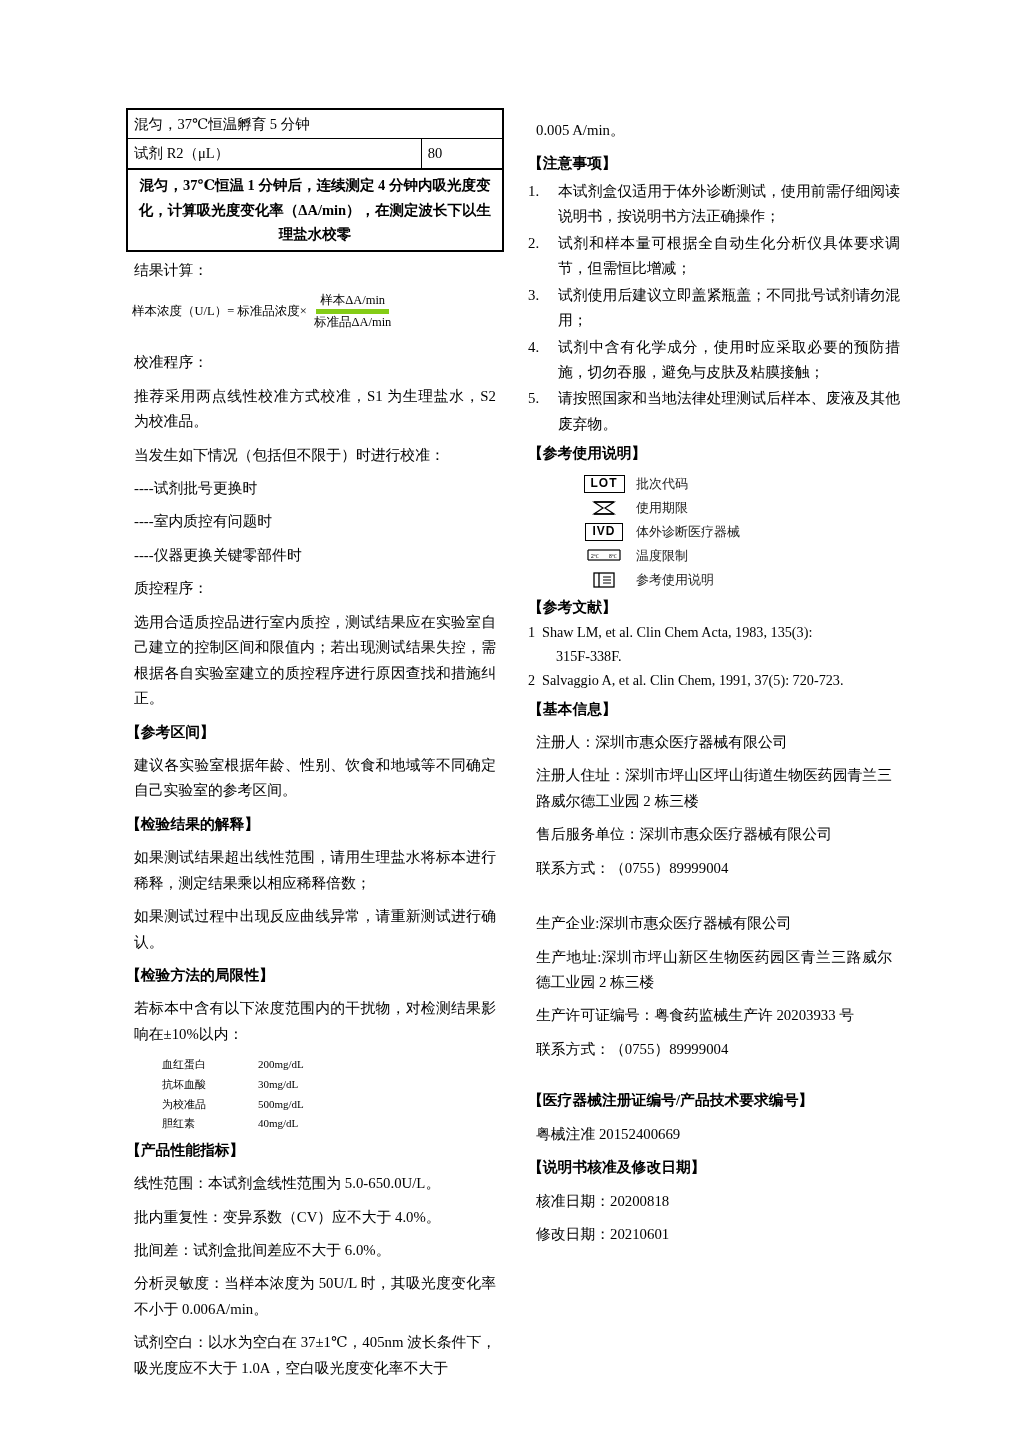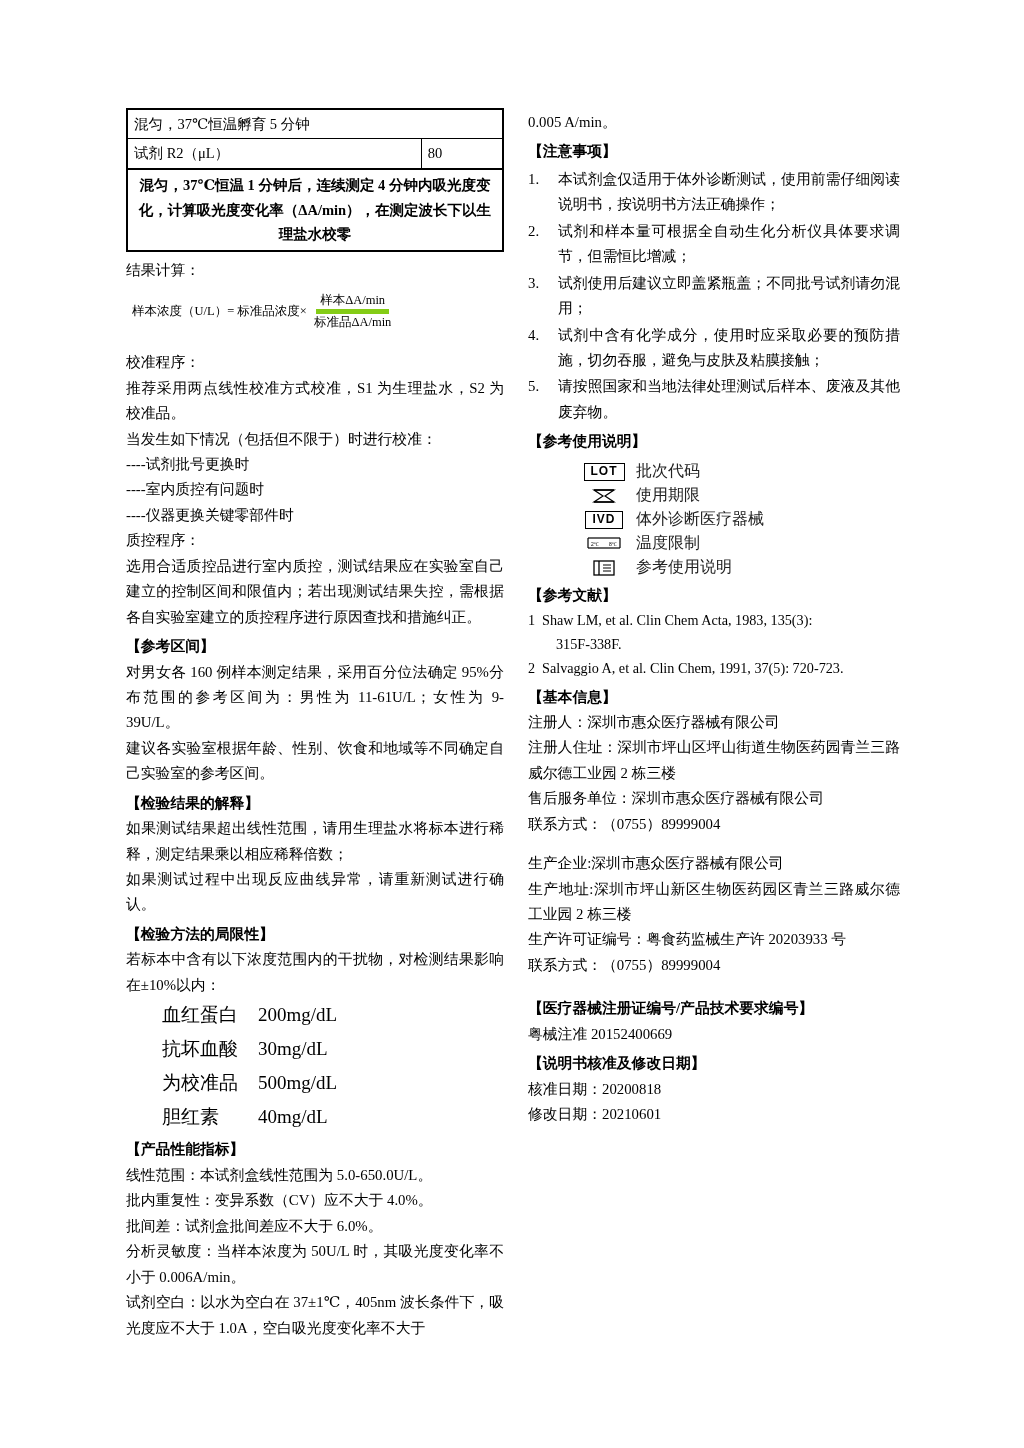--- a/index.html
+++ b/index.html
@@ -51,21 +51,21 @@
   .proc-table td.wide {
     text-align: center;
     line-height: 1.7;
     padding: 3px 10px;
     font-weight: bold;
   }
   
   .p {
     font-size: 14.8px;
     line-height: 1.72;
-    margin: 0;
+    margin: 8px;
     text-align: justify;
   }
   .gap { margin-top: 6px; }
   .hd {
     font-size: 14.8px;
     line-height: 1.72;
     font-weight: bold;
     margin: 4px 0 0 0;
   }
   
@@ -109,21 +109,21 @@
     width: 30px;
     flex: 0 0 30px;
   }
   ol.numlist li .t {
     flex: 1;
     text-align: justify;
   }
   
   .sub-list {
     margin-left: 36px;
-    font-size: 19px;
+    font-size: 11px;
     line-height: 1.78;
   }
   .sub-list .row { display: flex; }
   .sub-list .k { width: 96px; }
   
   .symbols {
     margin: 6px 0 0 44px;
     font-size: 13px;
   }
   .symbols .row {
@@ -133,21 +133,21 @@
     margin-bottom: 2px;
   }
   .symbols .glyph {
     width: 64px;
     flex: 0 0 64px;
     display: flex;
     align-items: center;
     justify-content: center;
   }
   .symbols .desc {
-    font-size: 16px;
+    font-size: 13px;
     color: #222;
   }
   .box-sym {
     border: 1.5px solid #000;
     font-size: 12px;
     font-weight: bold;
     padding: 1px 6px;
     letter-spacing: 1px;
     line-height: 1.15;
     font-family: "Liberation Sans", sans-serif;
@@ -200,21 +200,20 @@
     <p class="p">推荐采用两点线性校准方式校准，S1 为生理盐水，S2 为校准品。</p>
     <p class="p">当发生如下情况（包括但不限于）时进行校准：</p>
     <p class="p">----试剂批号更换时</p>
     <p class="p">----室内质控有问题时</p>
     <p class="p">----仪器更换关键零部件时</p>
 
     <p class="p">质控程序：</p>
     <p class="p">选用合适质控品进行室内质控，测试结果应在实验室自己建立的控制区间和限值内；若出现测试结果失控，需根据各自实验室建立的质控程序进行原因查找和措施纠正。</p>
 
     <p class="hd">【参考区间】</p>
-    <p class="p">对男女各 160 例样本测定结果，采用百分位法确定 95%分布范围的参考区间为：男性为 11-61U/L；女性为 9-39U/L。</p>
     <p class="p">建议各实验室根据年龄、性别、饮食和地域等不同确定自己实验室的参考区间。</p>
 
     <p class="hd">【检验结果的解释】</p>
     <p class="p">如果测试结果超出线性范围，请用生理盐水将标本进行稀释，测定结果乘以相应稀释倍数；</p>
     <p class="p">如果测试过程中出现反应曲线异常，请重新测试进行确认。</p>
 
     <p class="hd">【检验方法的局限性】</p>
     <p class="p">若标本中含有以下浓度范围内的干扰物，对检测结果影响在±10%以内：</p>
 
     <div class="sub-list">

